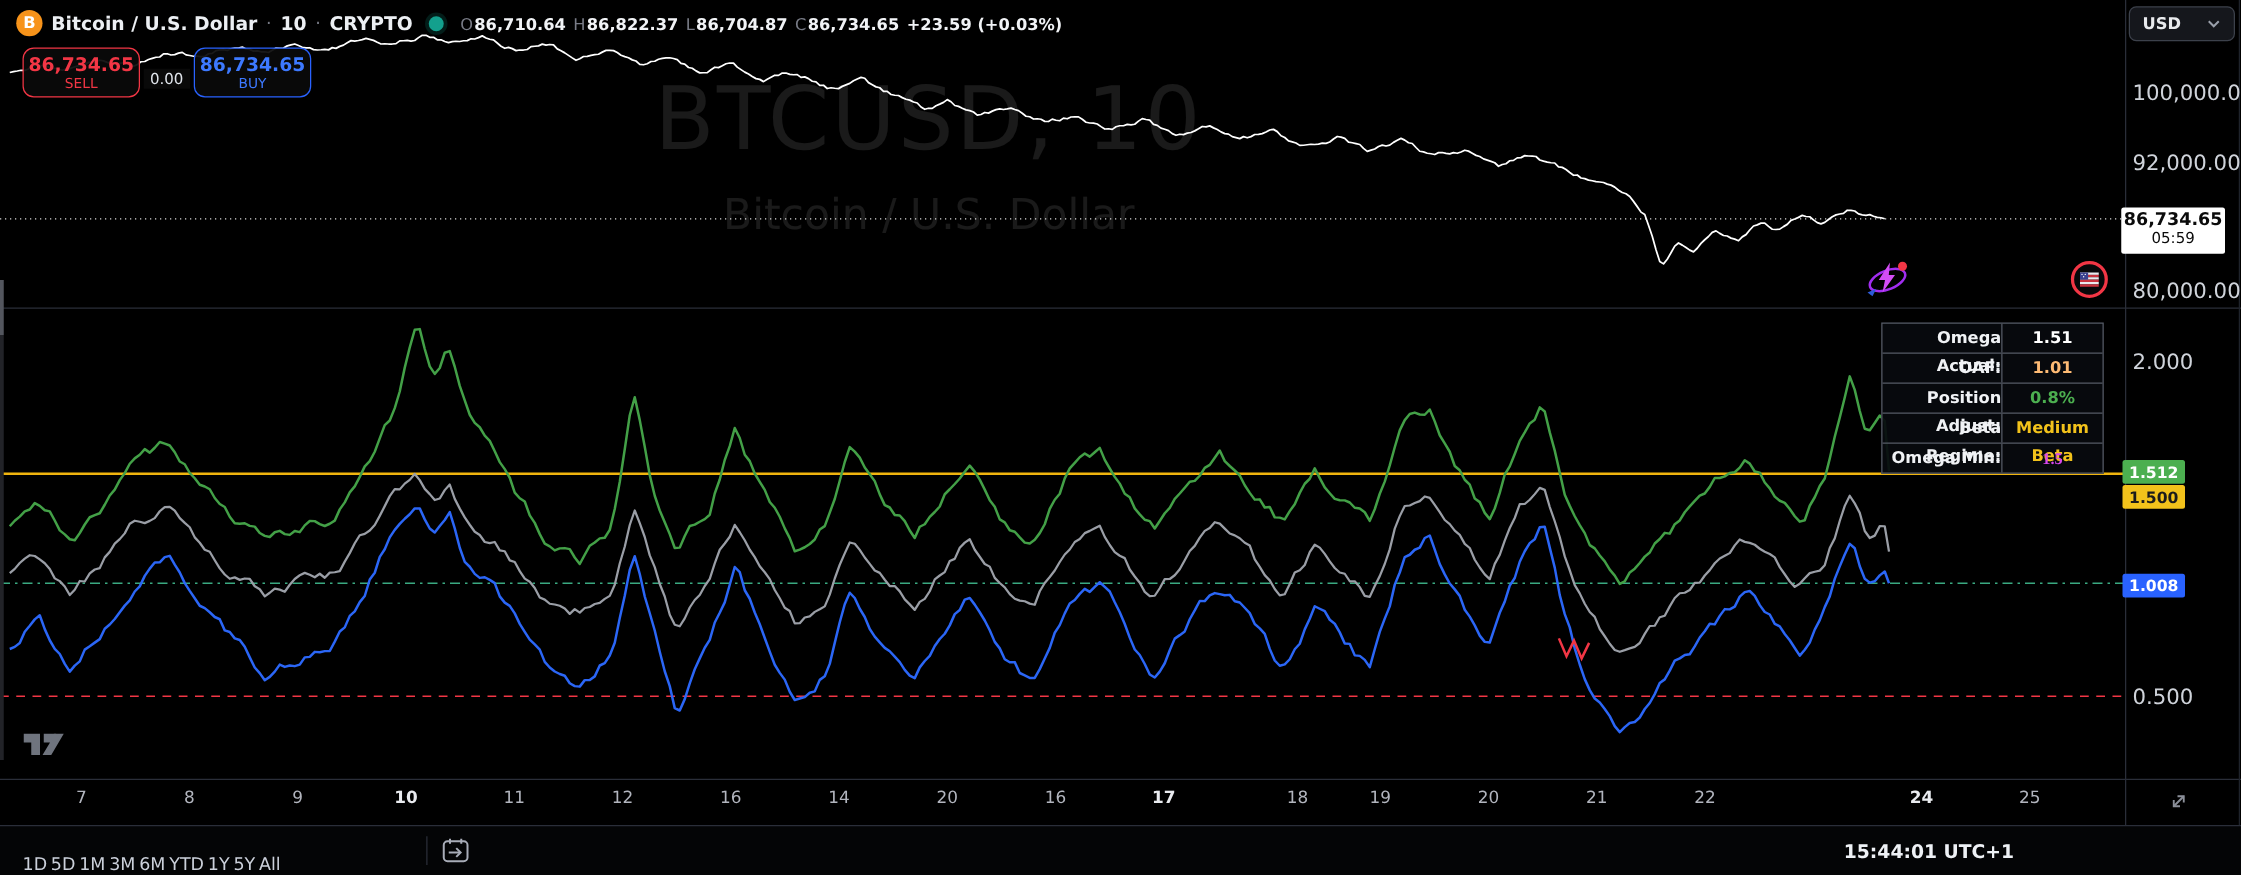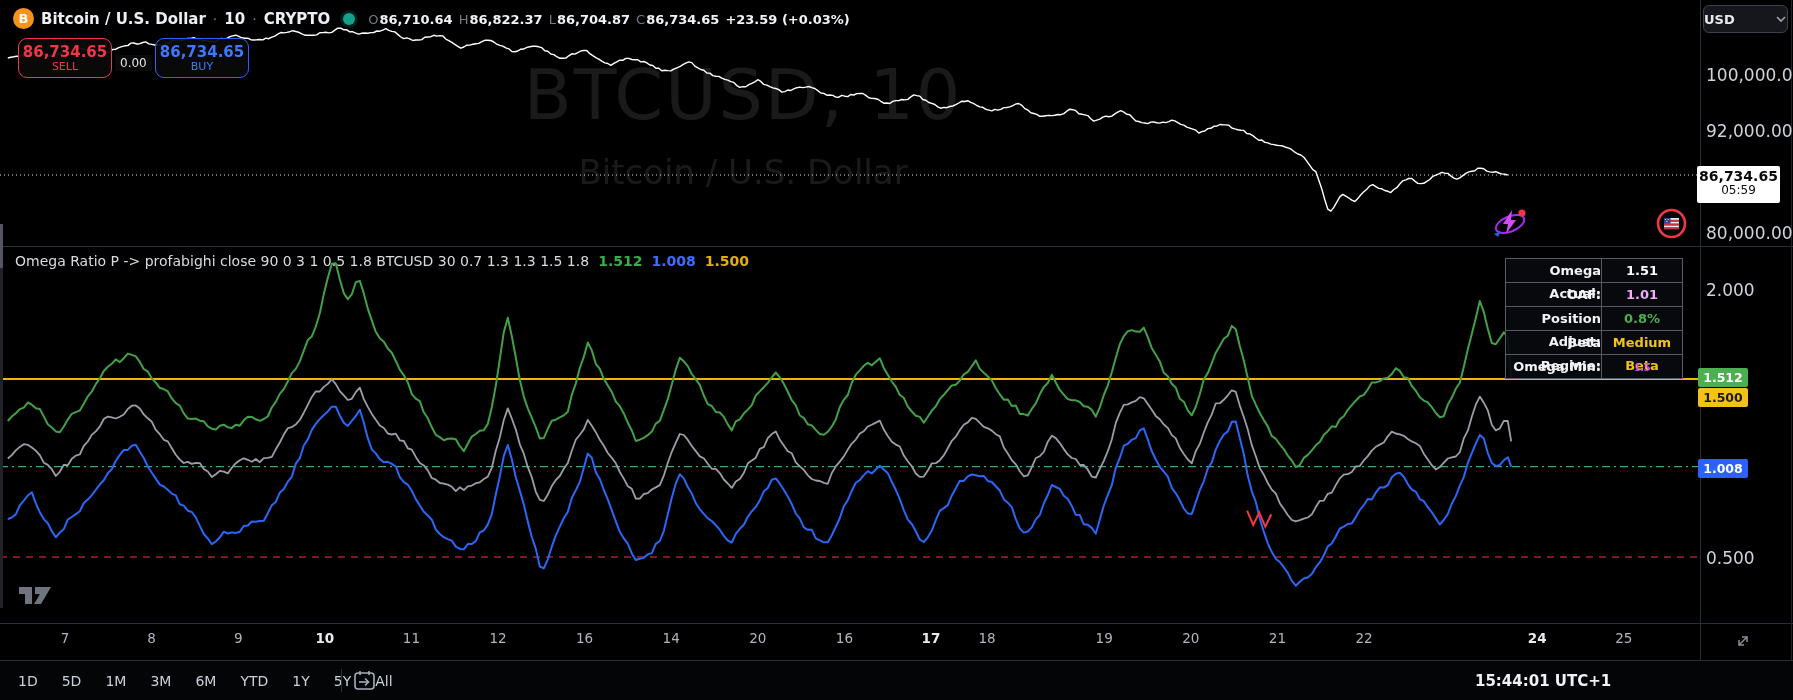--- a/index.html
+++ b/index.html
@@ -19,21 +19,21 @@
   .sym{color:#eceff3;font-weight:700;font-size:15px;}
   .sep{color:#787b86;font-size:14px;}
   .status-dot{width:12px;height:12px;border-radius:50%;background:#13a08d;
               box-shadow:0 0 0 3px rgba(19,160,141,0.18);margin:0 6px;}
   .oletter{color:#787b86;font-size:13px;margin-right:1px;}
   .oval{color:#f1f3f6;font-size:13px;font-weight:600;margin-right:6px;}
   .chg{color:#f1f3f6;font-size:13px;font-weight:600;}
   
   .usd{position:absolute;left:1703px;top:5px;width:85px;height:28px;background:#15171c;
        border:1px solid #3c414b;border-radius:6px;display:flex;align-items:center;z-index:4;
-       padding:0 0;box-sizing:border-box;color:#e8eaed;font-size:13px;font-weight:700;cursor:pointer;}
+       padding:0 10px;box-sizing:border-box;color:#e8eaed;font-size:13px;font-weight:700;cursor:pointer;}
   .usd svg{margin-left:auto;}
   
   .tbtn{position:absolute;top:38px;width:94px;height:40px;border-radius:9px;background:#0a0a0aee;
         text-align:center;z-index:3;cursor:pointer;box-sizing:border-box;}
   .tbtn .p{font-size:15px;font-weight:700;margin-top:4px;}
   .tbtn .l{font-size:11px;margin-top:-1px;}
   .sell{left:18px;border:1px solid #f23645;color:#f23645;}
   .buy{left:155px;border:1px solid #2962ff;color:#3d79ff;}
   .spread{position:absolute;left:115px;top:55px;z-index:3;background:#0a0a0add;color:#dfe3ea;
           font-size:12px;padding:1px 5px;}
@@ -58,21 +58,21 @@
   
   .hline{position:absolute;left:0;width:1793px;height:1px;background:#2a2e39;z-index:2;}
   .vline{position:absolute;width:1px;background:#2a2e39;z-index:2;}
   .lstrip{position:absolute;left:0;width:3px;z-index:2;}
   
   .t-label{position:absolute;top:630px;width:44px;text-align:center;font-size:13.5px;color:#b2b5be;z-index:3;}
   .t-label.em{color:#e9ebef;font-weight:700;}
   
   .footer{position:absolute;left:0;top:660px;width:1793px;height:40px;background:#040506;z-index:3;
           border-top:1px solid #2a2e39;box-sizing:border-box;}
-  #ranges{position:absolute;left:18px;top:0;height:39px;display:flex;align-items:center;gap:24px;}
+  #ranges{position:absolute;left:18px;top:0;height:39px;display:flex;align-items:flex-end;gap:3px;}
   .range-btn{font-size:14px;color:#cbd0da;cursor:pointer;}
   .fdiv{position:absolute;left:341px;top:8px;height:23px;width:1px;background:#2a2e39;}
   .clock{position:absolute;left:1475px;top:0;height:39px;display:flex;align-items:center;
          font-size:15px;font-weight:700;color:#eef1f5;}
   .icon-abs{position:absolute;z-index:3;}
 </style>
 </head>
 <body>
 
 <div id="app">
@@ -130,32 +130,29 @@
   <div class="tbtn sell">
     <div class="p">86,734.65</div>
     <div class="l">SELL</div>
   </div>
   <div class="spread">0.00</div>
   <div class="tbtn buy">
     <div class="p">86,734.65</div>
     <div class="l">BUY</div>
   </div>
 
-  <div class="ind-title">
-    <span>Omega Ratio P -&gt; profabighi close 90 0 3 1 0.5 1.8 BTCUSD 30 0.7 1.3 1.3 1.5 1.8</span><span id="ind-values"><span class="v" style="color: rgb(52, 176, 74);">1.512</span><span class="v" style="color: rgb(59, 110, 255);">1.008</span><span class="v" style="color: rgb(226, 174, 13);">1.500</span></span>
-  </div>
 
   <div class="stats" id="stats-table">
       <div class="row">
         <div class="lbl">Omega Actual:</div>
         <div class="val" style="color: rgb(255, 255, 255);">1.51</div>
       </div>
       <div class="row">
         <div class="lbl">OAF:</div>
-        <div class="val" style="color: #f0abfc;">1.01</div>
+        <div class="val" style="color: #fdba74;">1.01</div>
       </div>
       <div class="row">
         <div class="lbl">Position Adjust:</div>
         <div class="val" style="color: rgb(76, 175, 80);">0.8%</div>
       </div>
       <div class="row">
         <div class="lbl">Beta Regime:</div>
         <div class="val" style="color: rgb(242, 194, 27);">Medium Beta</div>
       </div>
       <div class="row">
@@ -184,21 +181,21 @@
       <div class="t-label" style="left: 129.6px;">8</div>
       <div class="t-label" style="left: 216.2px;">9</div>
       <div class="t-label em" style="left: 302.8px;">10</div>
       <div class="t-label" style="left: 389.4px;">11</div>
       <div class="t-label" style="left: 476px;">12</div>
       <div class="t-label" style="left: 562.6px;">16</div>
       <div class="t-label" style="left: 649.2px;">14</div>
       <div class="t-label" style="left: 735.8px;">20</div>
       <div class="t-label" style="left: 822.4px;">16</div>
       <div class="t-label em" style="left: 909px;">17</div>
-      <div class="t-label" style="left: 965px;">18</div>
+      <div class="t-label" style="left: 1016px;">18</div>
       <div class="t-label" style="left: 1082.2px;">19</div>
       <div class="t-label" style="left: 1168.8px;">20</div>
       <div class="t-label" style="left: 1255.4px;">21</div>
       <div class="t-label" style="left: 1342px;">22</div>
       <div class="t-label" style="left: 1428.6px; margin-top: 30px;">23</div>
       <div class="t-label em" style="left: 1515.2px;">24</div>
       <div class="t-label" style="left: 1601.8px;">25</div>
     </div>
 
   <svg class="icon-abs" style="left:1490px;top:203px;" width="40" height="38" viewBox="0 0 40 38">

